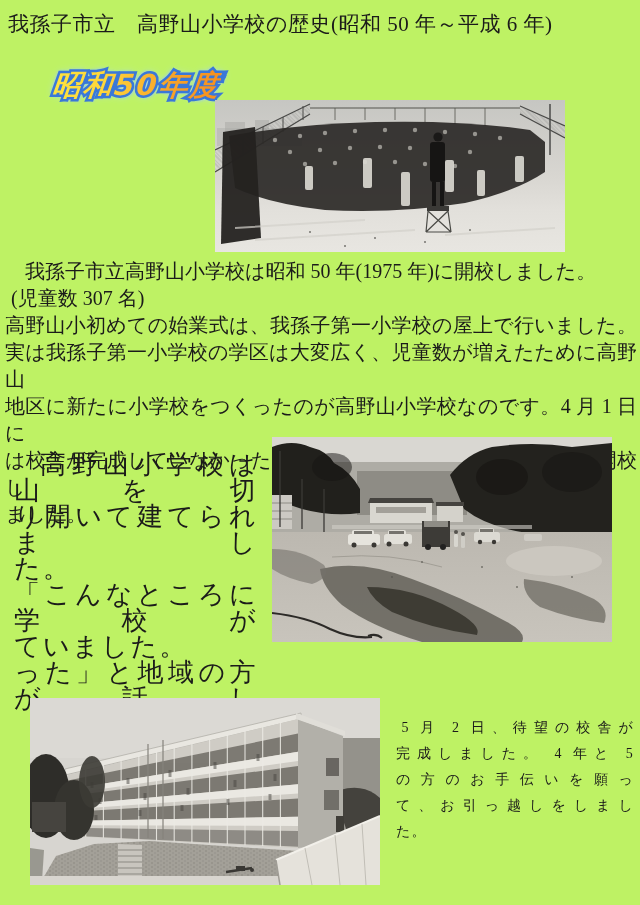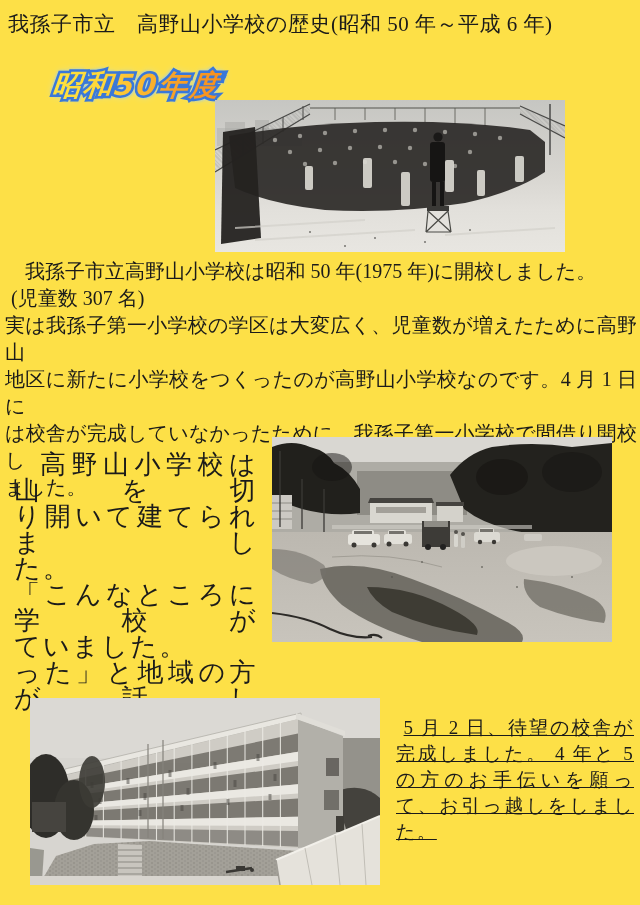--- a/index.html
+++ b/index.html
@@ -1,16 +1,16 @@
 <!DOCTYPE html>
 <html><head>
 <meta charset="utf-8">
 <style>
   html,body{margin:0;padding:0;background:#ffffff;}
-  .page{position:relative;width:640px;height:905px;background:#fde047;overflow:hidden;
+  .page{position:relative;width:640px;height:905px;background:#bef264;overflow:hidden;
         font-family:"Liberation Serif","DejaVu Serif",serif;color:#1b1b1a;}
   .title{position:absolute;left:8px;top:10px;width:624px;margin:0;font-size:21px;font-weight:400;
          letter-spacing:0.5px;white-space:nowrap;}
   
   .badge-wrap{position:absolute;left:52px;top:66px;width:170px;height:46px;
               font-family:"DejaVu Sans","Liberation Sans",sans-serif;
               font-weight:700;font-style:italic;font-size:29px;letter-spacing:2px;
               transform:skewX(-6deg);white-space:nowrap;}
   .badge-back{position:absolute;left:0;top:0;color:#3a78d8;
               -webkit-text-stroke:5px #3a78d8;
@@ -19,21 +19,21 @@
               background:linear-gradient(90deg,#ffe33e 0%,#ffd73a 30%,#f7a52a 68%,#f78f1e 100%);
               -webkit-background-clip:text;background-clip:text;color:transparent;}
   .photo{position:absolute;margin:0;padding:0;line-height:0;}
   .photo svg{display:block;}
   .p1{left:215px;top:100px;width:350px;height:152px;}
   .p2{left:272px;top:437px;width:340px;height:205px;}
   .p3{left:30px;top:698px;width:350px;height:187px;}
   .textblock{position:absolute;}
   .s1{left:5px;top:258px;width:632px;font-size:20px;line-height:27px;}
   .s2{left:14px;top:452px;width:244px;font-size:26px;line-height:26px;letter-spacing:2.5px;}
-  .s3{left:396px;top:715px;width:238px;font-size:19px;line-height:26px;letter-spacing:1.2px;text-decoration:underline;}
+  .s3{left:396px;top:715px;width:238px;font-size:14px;line-height:26px;letter-spacing:1.2px;}
   .line{white-space:nowrap;}
   .line.fill{white-space:normal;text-align:justify;text-align-last:justify;}
   .line.indent{text-indent:1em;}
   .line.indent-sm{text-indent:6px;}
   .line.indent-half{text-indent:0.4em;}
 </style>
 </head>
 <body>
 
 <div class="page">
@@ -116,20 +116,21 @@
           <circle cx="210" cy="142" r="1"></circle>
         <circle cx="255" cy="130" r="1"></circle>
           <circle cx="130" cy="146" r="1"></circle>
       </g>
     </svg>
   </figure>
 
   <div class="textblock s1">
     <div class="line indent">我孫子市立高野山小学校は昭和 50 年(1975 年)に開校しました。</div>
     <div class="line indent-sm">(児童数 307 名)</div>
+    <div class="line fill">高野山小初めての始業式は、我孫子第一小学校の屋上で行いました。</div>
     <div class="line fill">実は我孫子第一小学校の学区は大変広く、児童数が増えたために高野山</div>
     <div class="line fill">地区に新たに小学校をつくったのが高野山小学校なのです。4 月 1 日に</div>
     <div class="line fill">は校舎が完成していなかったために、我孫子第一小学校で間借り開校し</div>
     <div class="line">ました。</div>
   </div>
 
   <figure class="photo p2">
     <svg width="340" height="205" viewBox="0 0 340 205">
       <defs>
         <linearGradient id="dirtg" x1="0" y1="0" x2="0" y2="1">

